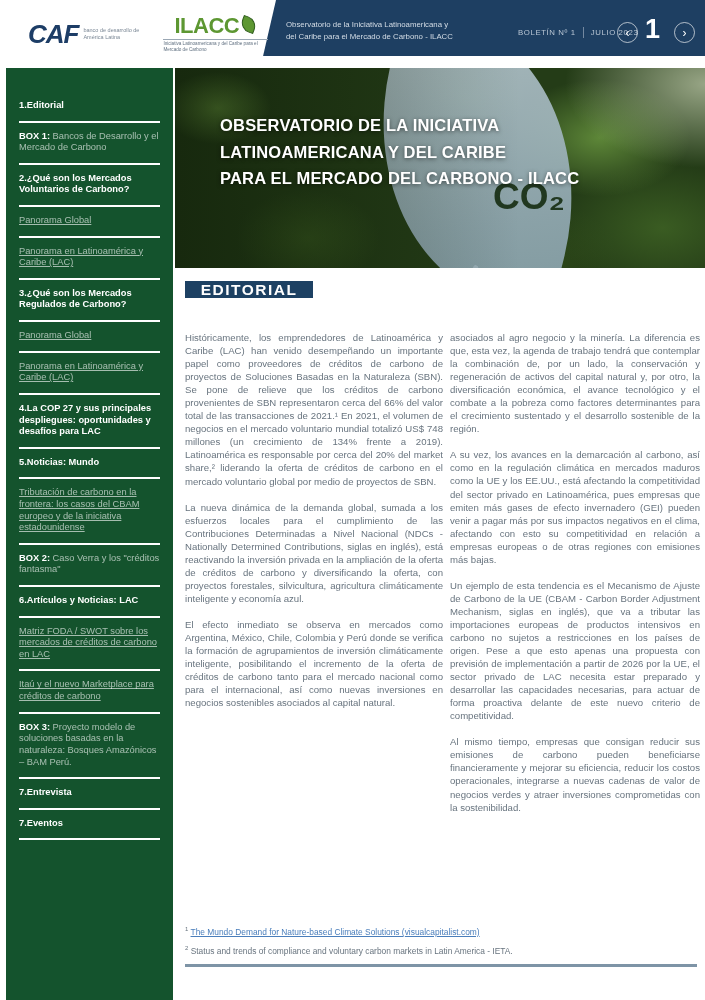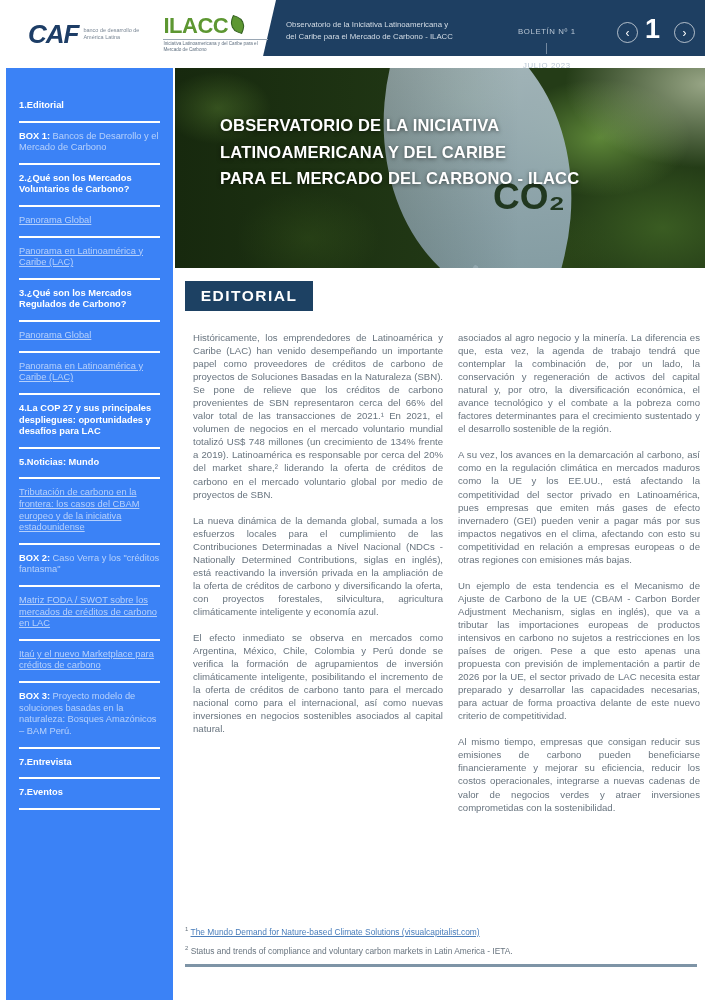--- a/index.html
+++ b/index.html
@@ -13,43 +13,43 @@
   .logo-panel{
     position:absolute;left:-14px;top:0;width:290px;height:68px;background:#ffffff;
     transform:skewX(-13deg);transform-origin:top left;
   }
   .logos{position:absolute;left:28px;top:10px;height:48px;display:flex;align-items:center;gap:18px;}
   .caf-logo{display:flex;align-items:center;gap:5px;}
   .caf-text{font-size:26px;font-weight:bold;font-style:italic;color:#1d3d66;letter-spacing:-1px;line-height:1;}
   .caf-tagline{font-size:5.5px;color:#7a8795;width:62px;line-height:1.25;}
   .ilacc-logo{display:flex;flex-direction:column;}
   .ilacc-row{display:flex;align-items:flex-start;gap:2px;}
-  .ilacc-text{font-size:22px;font-weight:bold;color:#5d9732;letter-spacing:-0.5px;line-height:1;}
+  .ilacc-text{font-size:22px;font-weight:bold;color:#5d9732;letter-spacing:-0.5px;line-height:1;margin-left:11px;}
   .ilacc-leaf{width:13px;height:13px;background:#5d9732;border:1.5px solid #2f5d1d;border-radius:0 70% 0 70%;transform:rotate(20deg);margin-top:2px;}
   .ilacc-tagline{font-size:4.6px;color:#607081;width:105px;line-height:1.3;margin-top:2px;border-top:0.5px solid #9aa7b4;padding-top:1px;}
   .header-title{
     position:absolute;left:286px;top:19px;width:190px;
     font-size:7.8px;color:#d4dde6;line-height:1.5;white-space:pre-line;
   }
   .bulletin{
     position:absolute;left:518px;top:27px;display:flex;align-items:center;gap:7px;
-    font-size:7.8px;letter-spacing:0.6px;color:#b9c6d4;flex-direction:column;
+    font-size:7.8px;letter-spacing:0.6px;color:#b9c6d4;
   }
   .bulletin-sep{width:1px;height:11px;background:#7388a0;}
   .nav-circle{
     position:absolute;top:22px;width:21px;height:21px;border:1.5px solid rgba(255,255,255,0.65);
     border-radius:50%;color:#ffffff;display:flex;align-items:center;justify-content:center;
     font-size:12px;line-height:1;cursor:pointer;box-sizing:border-box;
   }
   .nav-prev{left:617px;}
   .nav-next{left:674px;}
   .page-num{position:absolute;left:645px;top:14px;font-size:27px;font-weight:bold;color:#ffffff;}
   
   .sidebar{
-    position:absolute;left:6px;top:68px;width:167px;height:932px;background:#3b82f6;
+    position:absolute;left:6px;top:68px;width:167px;height:932px;background:#14532d;
     box-sizing:border-box;padding:24px 13px 0 13px;
   }
   .toc-item{
     padding:8px 0 9px 0;border-bottom:2px solid #ffffff;
     font-size:9.3px;line-height:1.25;
   }
   .toc-item.section{color:#ffffff;font-weight:bold;}
   .toc-item.sub{color:rgba(255,255,255,0.62);text-decoration:underline;}
   .toc-item.box{color:rgba(255,255,255,0.62);}
   .toc-prefix{font-weight:bold;color:#ffffff;}
@@ -79,29 +79,29 @@
     font-size:37px;font-weight:bold;color:#132a0e;letter-spacing:0px;opacity:0.88;
   }
   .hero-title{
     position:absolute;left:21px;top:44px;color:#ffffff;font-weight:bold;
     font-size:16.5px;line-height:1.62;letter-spacing:0.2px;white-space:pre-line;
     text-shadow:0 1px 4px rgba(0,0,0,0.55);
     margin-left:24px;
   }
   
   .editorial-badge{
-    position:absolute;left:185px;top:281px;width:128px;height:30px;background:#1d4163;
+    position:absolute;left:185px;top:281px;width:128px;height:17px;background:#1d4163;
     color:#ffffff;font-weight:bold;font-size:15.5px;letter-spacing:1.5px;
     display:flex;align-items:center;justify-content:center;
   }
   .col{position:absolute;top:331px;}
   .col-1{left:185px;width:258px;}
   .col-2{left:450px;width:250px;}
   .col p{
-    margin:0 0 13px 8px;font-size:9.6px;line-height:1.36;color:#68747f;text-align:justify;
+    margin:0 0 13px 0;font-size:9.6px;line-height:1.36;color:#68747f;text-align:justify;
   }
   
   .footnotes{position:absolute;left:185px;top:926px;width:515px;}
   .footnote{font-size:8.4px;color:#68747f;margin-bottom:8px;}
   .footnote sup{font-size:6px;}
   .fn-link{color:#4a7ebb;text-decoration:underline;cursor:pointer;}
   .bottom-rule{position:absolute;left:185px;top:964px;width:512px;height:3px;background:#7e94a6;}
 </style>
 </head>
 <body>
@@ -143,20 +143,21 @@
     <div class="toc-item section">2.¿Qué son los Mercados Voluntarios de Carbono?</div>
     <div class="toc-item sub">Panorama Global</div>
     <div class="toc-item sub">Panorama en Latinoamérica y Caribe (LAC)</div>
     <div class="toc-item section">3.¿Qué son los Mercados Regulados de Carbono?</div>
     <div class="toc-item sub">Panorama Global</div>
     <div class="toc-item sub">Panorama en Latinoamérica y Caribe (LAC)</div>
     <div class="toc-item section">4.La COP 27 y sus principales despliegues: oportunidades y desafíos para LAC</div>
     <div class="toc-item section">5.Noticias: Mundo</div>
     <div class="toc-item sub">Tributación de carbono en la frontera: los casos del CBAM europeo y de la iniciativa estadounidense</div>
     <div class="toc-item box"><span class="toc-prefix">BOX 2: </span>Caso Verra y los "créditos fantasma"</div>
+    <div class="toc-item section">6.Artículos y Noticias: LAC</div>
     <div class="toc-item sub">Matriz FODA / SWOT sobre los mercados de créditos de carbono en LAC</div>
     <div class="toc-item sub">Itaú y el nuevo Marketplace para créditos de carbono</div>
     <div class="toc-item box"><span class="toc-prefix">BOX 3: </span>Proyecto modelo de soluciones basadas en la naturaleza: Bosques Amazónicos – BAM Perú.</div>
     <div class="toc-item section">7.Entrevista</div>
     <div class="toc-item section">7.Eventos</div>
   </div>
 
 <div class="hero">
   <div class="leaf"></div>
   <div class="leaf-stem"></div>

